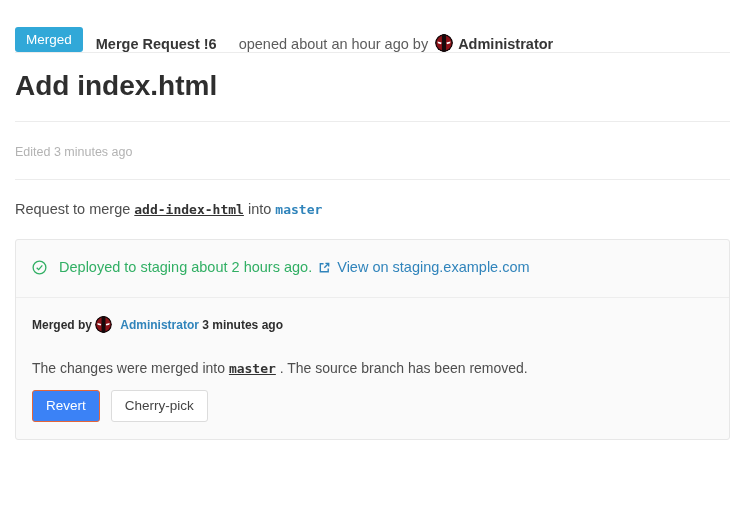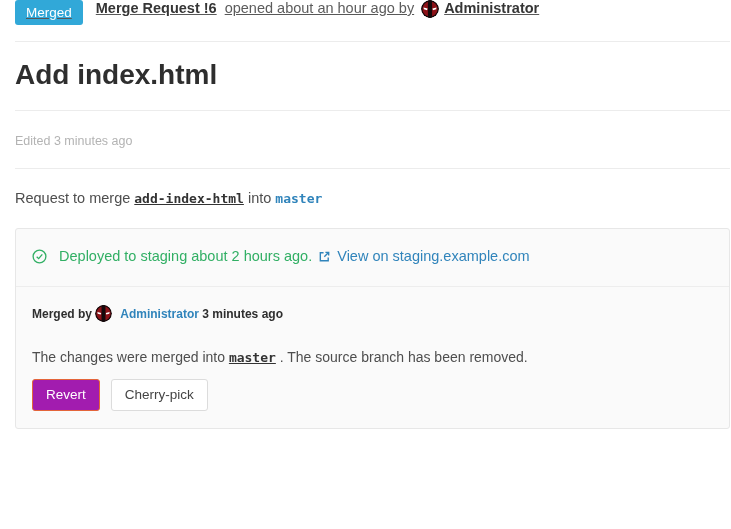--- a/index.html
+++ b/index.html
@@ -9,32 +9,31 @@
     background: #ffffff;
     font-family: "Liberation Sans", sans-serif;
     color: #585858;
     font-size: 14.5px;
     overflow: hidden;
   }
   .page { padding-left: 15px; padding-right: 1px; }
 
   
   .top-line {
-    display: flex; align-items: flex-start;
-    height: 42px;
+    display: flex; align-items: flex-end;
+    height: 53px;
     border-bottom: 1px solid #ececec;
-    text-decoration: underline;
   }
   .state-badge {
     background: #31a8d8; color: #fff;
     font-size: 13.5px;
     padding: 5px 11px; border-radius: 3px;
     margin-right: 13px;
   }
-  .mr-ref { font-weight: bold; color: #363636; margin-right: 8px; }
+  .mr-ref { font-weight: bold; color: #363636; margin-right: 22px; }
   .opened-text { color: #5c5c5c; margin-right: 7px; }
   .author-name { font-weight: bold; color: #363636; }
   .avatar { display: inline-block; vertical-align: -4px; margin-right: 5px; }
   .avatar svg { display: block; border-radius: 50%; }
 
   
   .title-row { border-bottom: 1px solid #ececec; padding: 16px 0 19px; }
   .mr-title { font-size: 28px; font-weight: bold; color: #2e2e2e; line-height: 33px; }
 
   
@@ -78,21 +77,21 @@
   .btn {
     display: inline-block;
     font-family: "Liberation Sans", sans-serif;
     font-size: 13.5px;
     padding: 7px 13px;
     border-radius: 3px;
     cursor: pointer;
     line-height: 16px;
   }
   .btn-revert {
-    background: #a21caf; color: #fff;
+    background: #3b82f6; color: #fff;
     border: 1px solid #e4653a;
     margin-right: 7px;
   }
   .btn-cherry {
     background: #ffffff; color: #444;
     border: 1px solid #dcdcdc;
   }
 </style>
 </head>
 <body>

